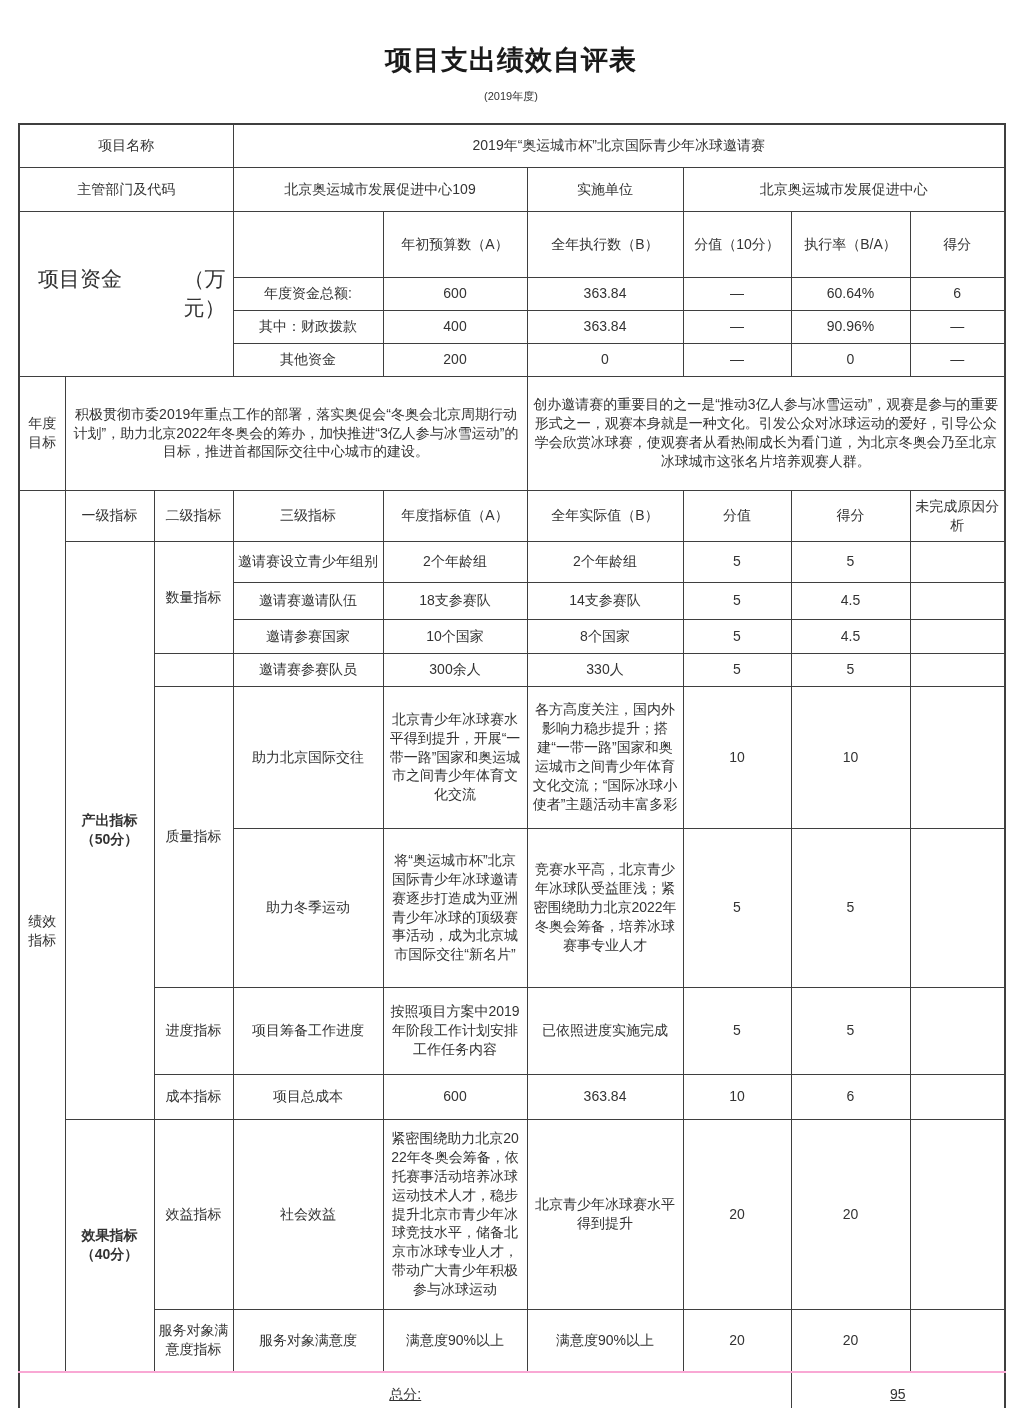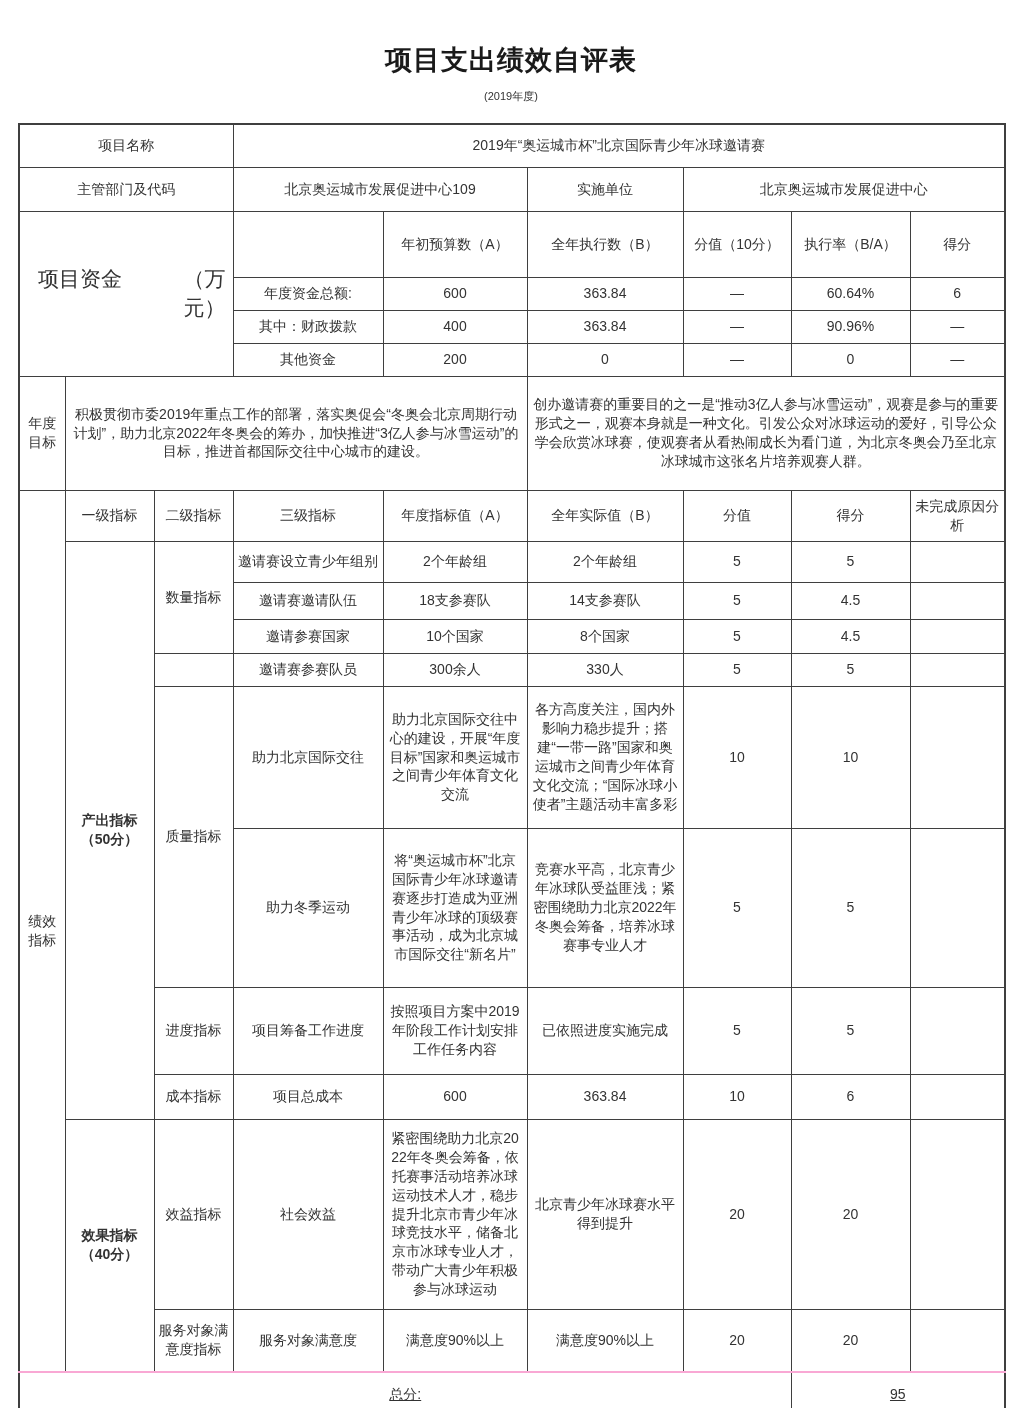--- a/index.html
+++ b/index.html
@@ -211,21 +211,21 @@
       <td>300余人</td>
       <td>330人</td>
       <td>5</td>
       <td>5</td>
       <td></td>
     </tr>
 
     <tr style="height:142px">
       <td rowspan="2" class="f15">质量指标</td>
       <td class="tl">助力北京国际交往</td>
-      <td class="tj">助力北京国际交往中心的建设，开展“年度目标”国家和奥运城市之间青少年体育文化交流</td>
+      <td class="tj">北京青少年冰球赛水平得到提升，开展“一带一路”国家和奥运城市之间青少年体育文化交流</td>
       <td class="tj">各方高度关注，国内外影响力稳步提升；搭建“一带一路”国家和奥运城市之间青少年体育文化交流；“国际冰球小使者”主题活动丰富多彩</td>
       <td>10</td>
       <td>10</td>
       <td></td>
     </tr>
 
     <tr style="height:159px">
       <td class="tl">助力冬季运动</td>
       <td class="tj">将“奥运城市杯”北京国际青少年冰球邀请赛逐步打造成为亚洲青少年冰球的顶级赛事活动，成为北京城市国际交往“新名片”</td>
       <td class="tj">竞赛水平高，北京青少年冰球队受益匪浅；紧密围绕助力北京2022年冬奥会筹备，培养冰球赛事专业人才</td>

